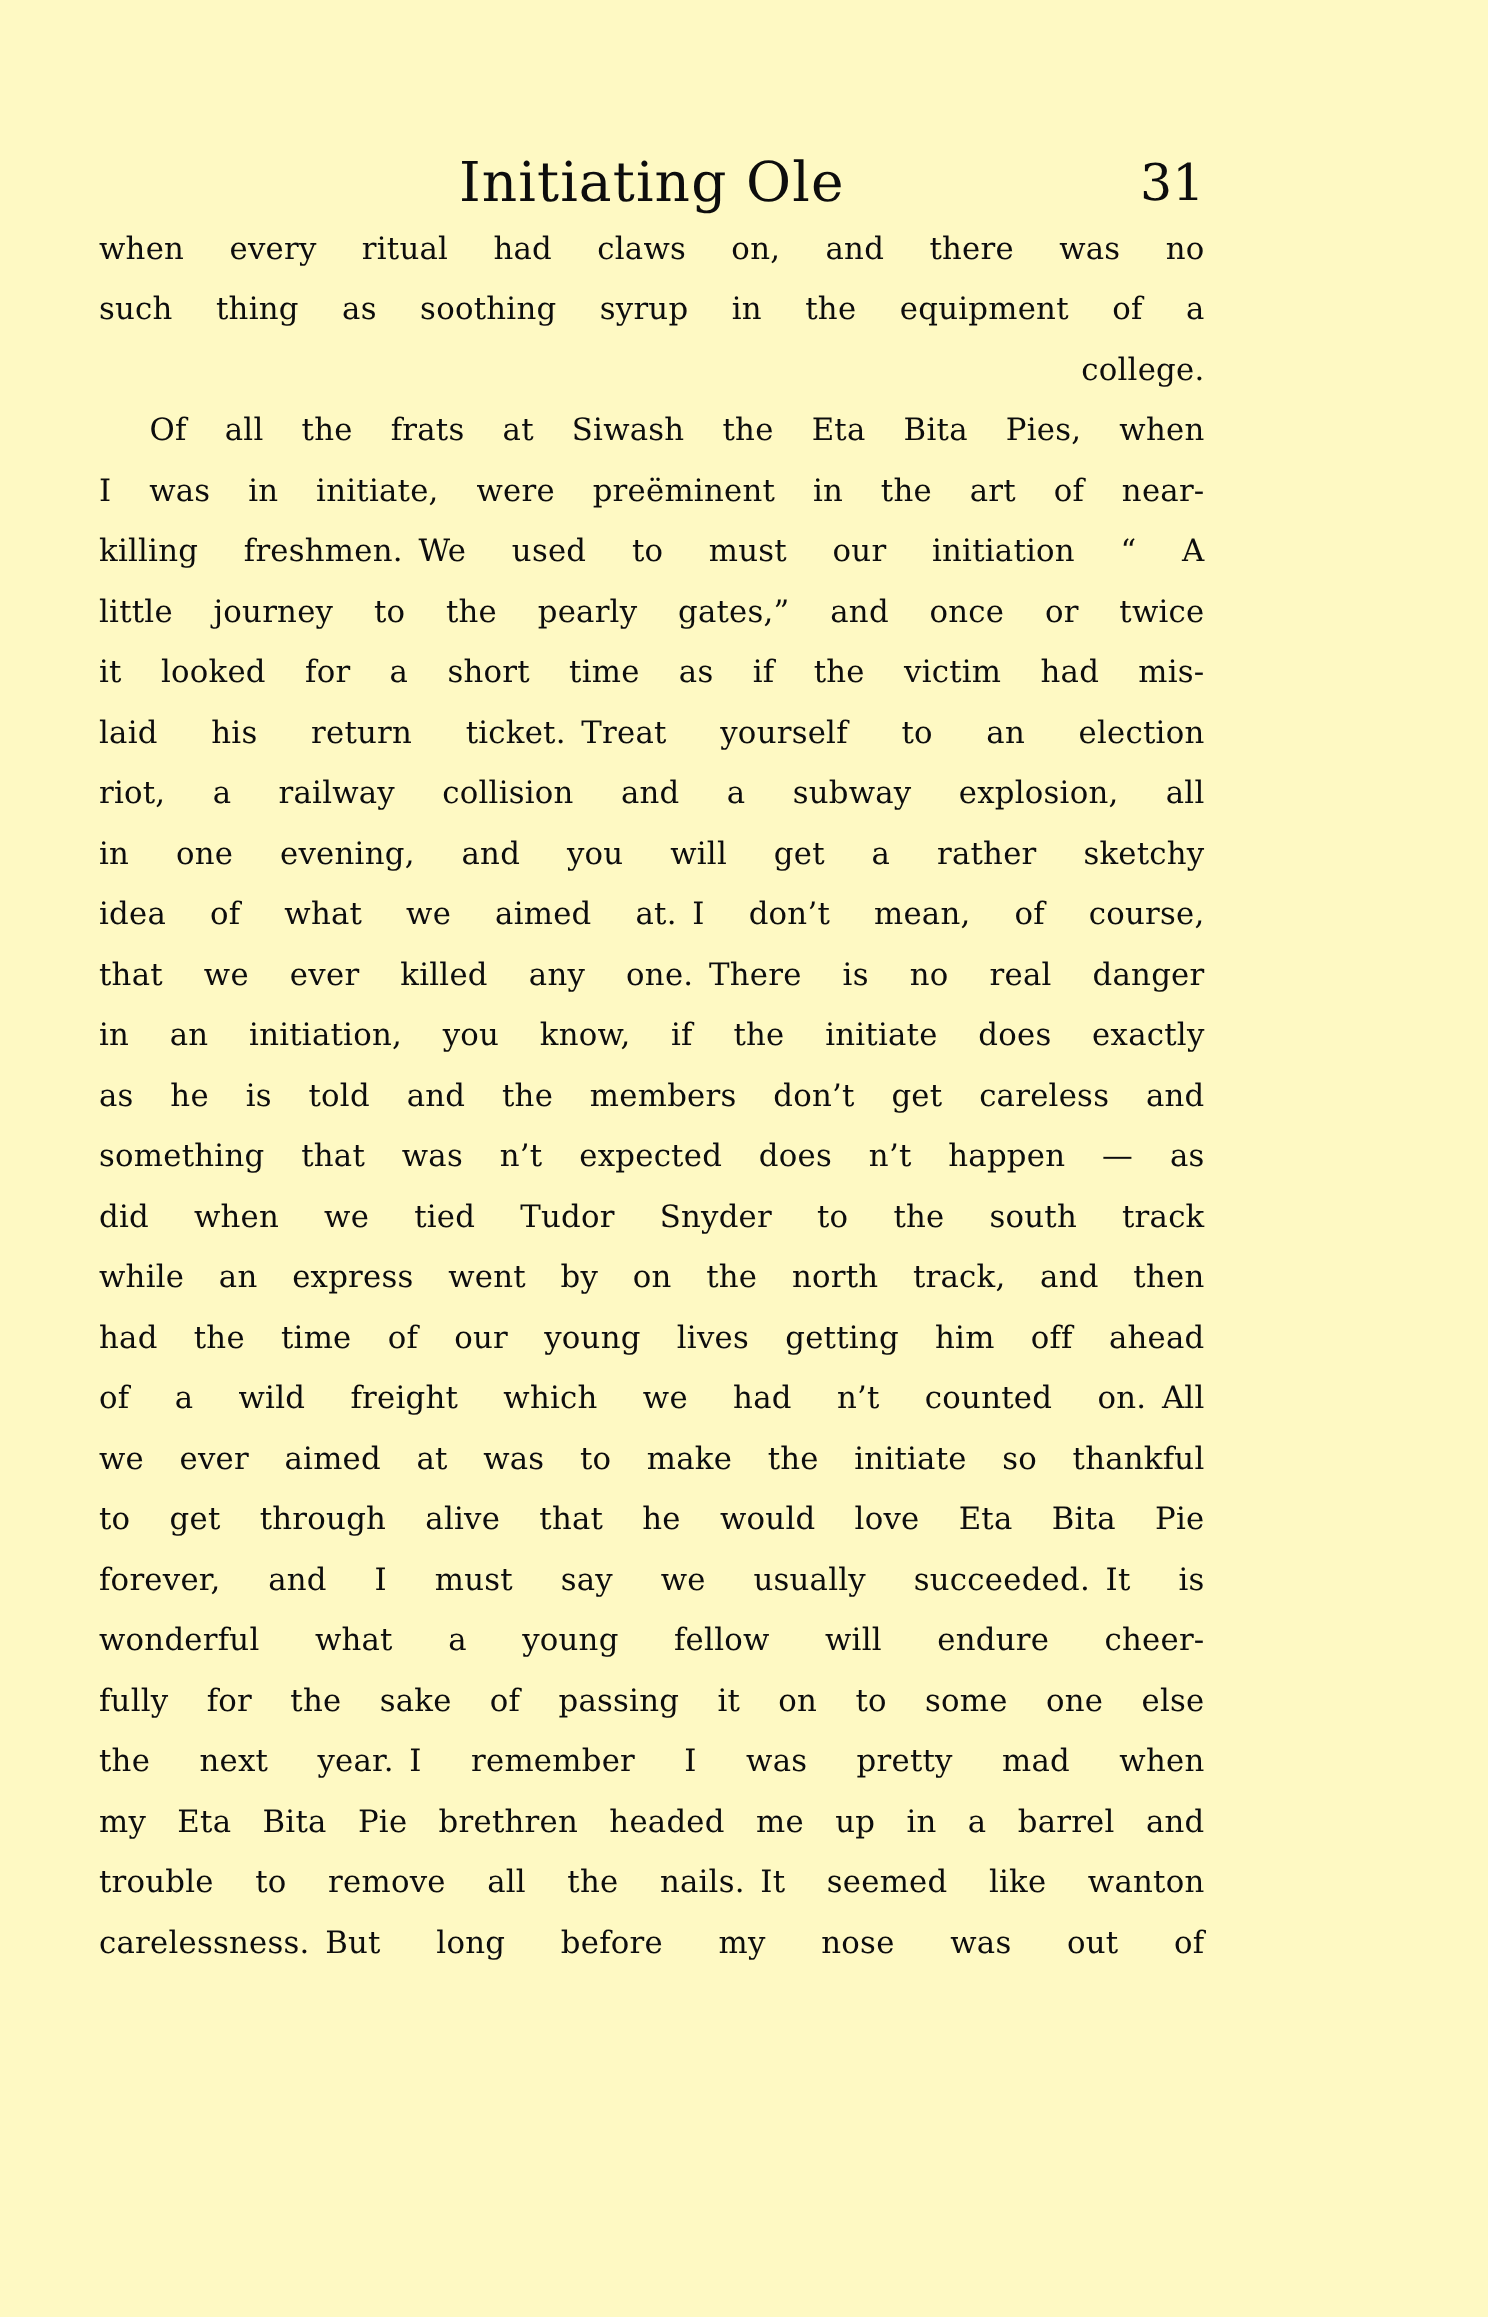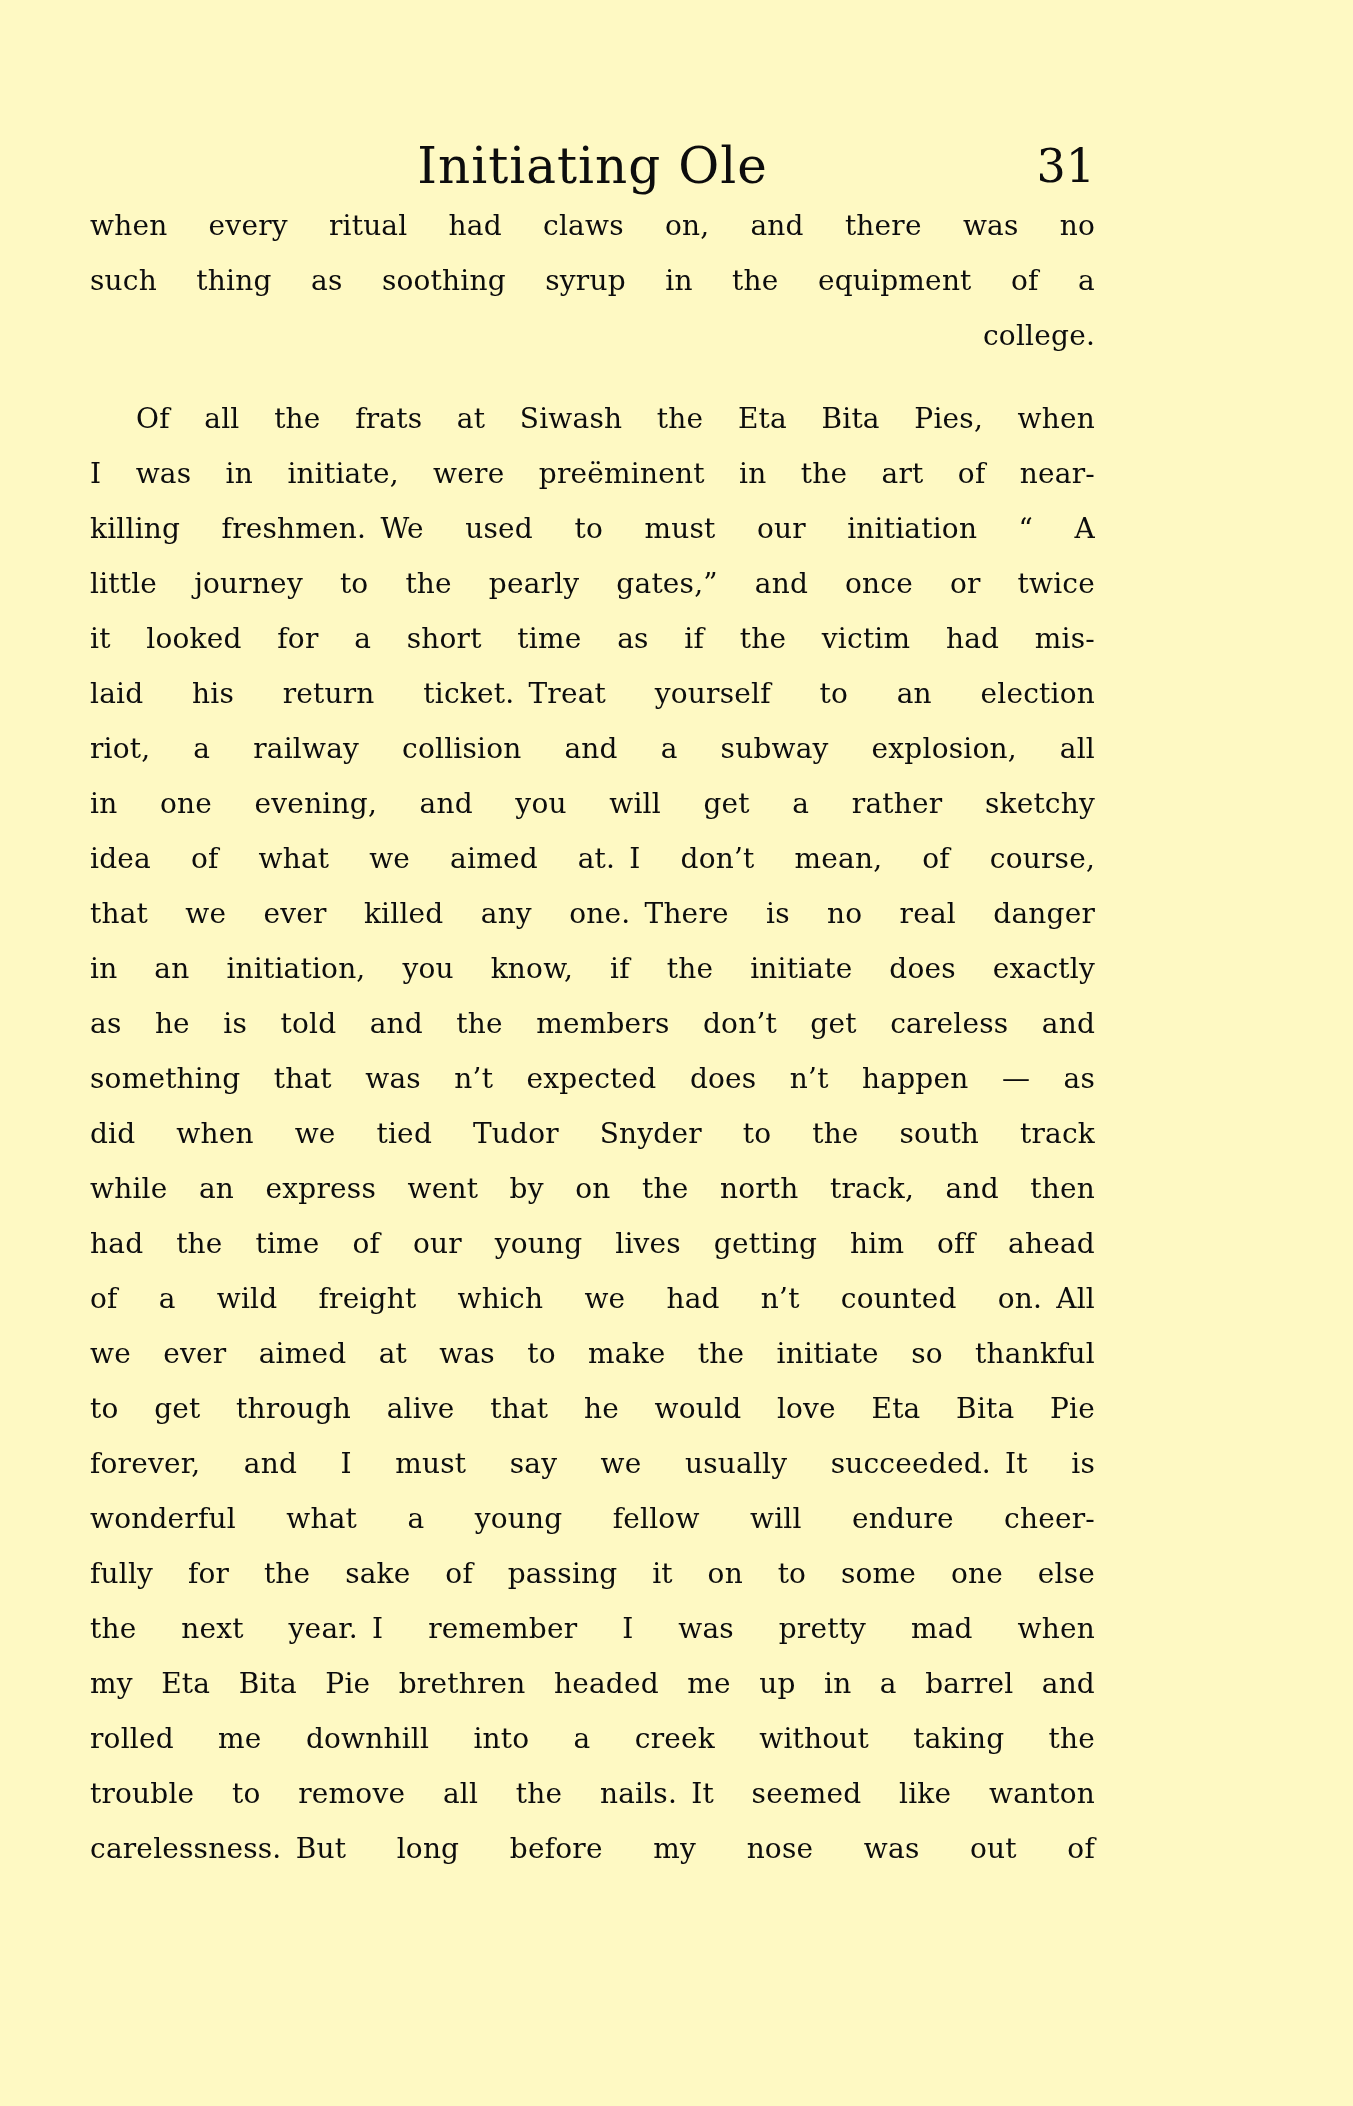--- a/index.html
+++ b/index.html
@@ -50,21 +50,20 @@
     height: 55px;
     white-space: normal;
     text-align: right;
   }
   .line.j {
     text-align: justify;
     text-align-last: justify;
   }
   .line.in {
     text-indent: 46px;
-    margin-top: 28px;
   }
 </style>
 </head>
 <body>
 
 <div class="page">
   <div class="running-head">
     <span class="chapter-title">Initiating Ole</span>
     <span class="page-number">31</span>
   </div>
@@ -89,17 +88,16 @@
       <div class="line j">while an express went by on the north track, and then</div>
       <div class="line j">had the time of our young lives getting him off ahead</div>
       <div class="line j">of a wild freight which we had n’t counted on. All</div>
       <div class="line j">we ever aimed at was to make the initiate so thankful</div>
       <div class="line j">to get through alive that he would love Eta Bita Pie</div>
       <div class="line j">forever, and I must say we usually succeeded. It is</div>
       <div class="line j">wonderful what a young fellow will endure cheer-</div>
       <div class="line j">fully for the sake of passing it on to some one else</div>
       <div class="line j">the next year. I remember I was pretty mad when</div>
       <div class="line j">my Eta Bita Pie brethren headed me up in a barrel and</div>
-      <div class="line j">rolled me downhill into a creek without taking the</div>
       <div class="line j">trouble to remove all the nails. It seemed like wanton</div>
       <div class="line j">carelessness. But long before my nose was out of</div>
     </div>
 </div>
 
 </body></html>

